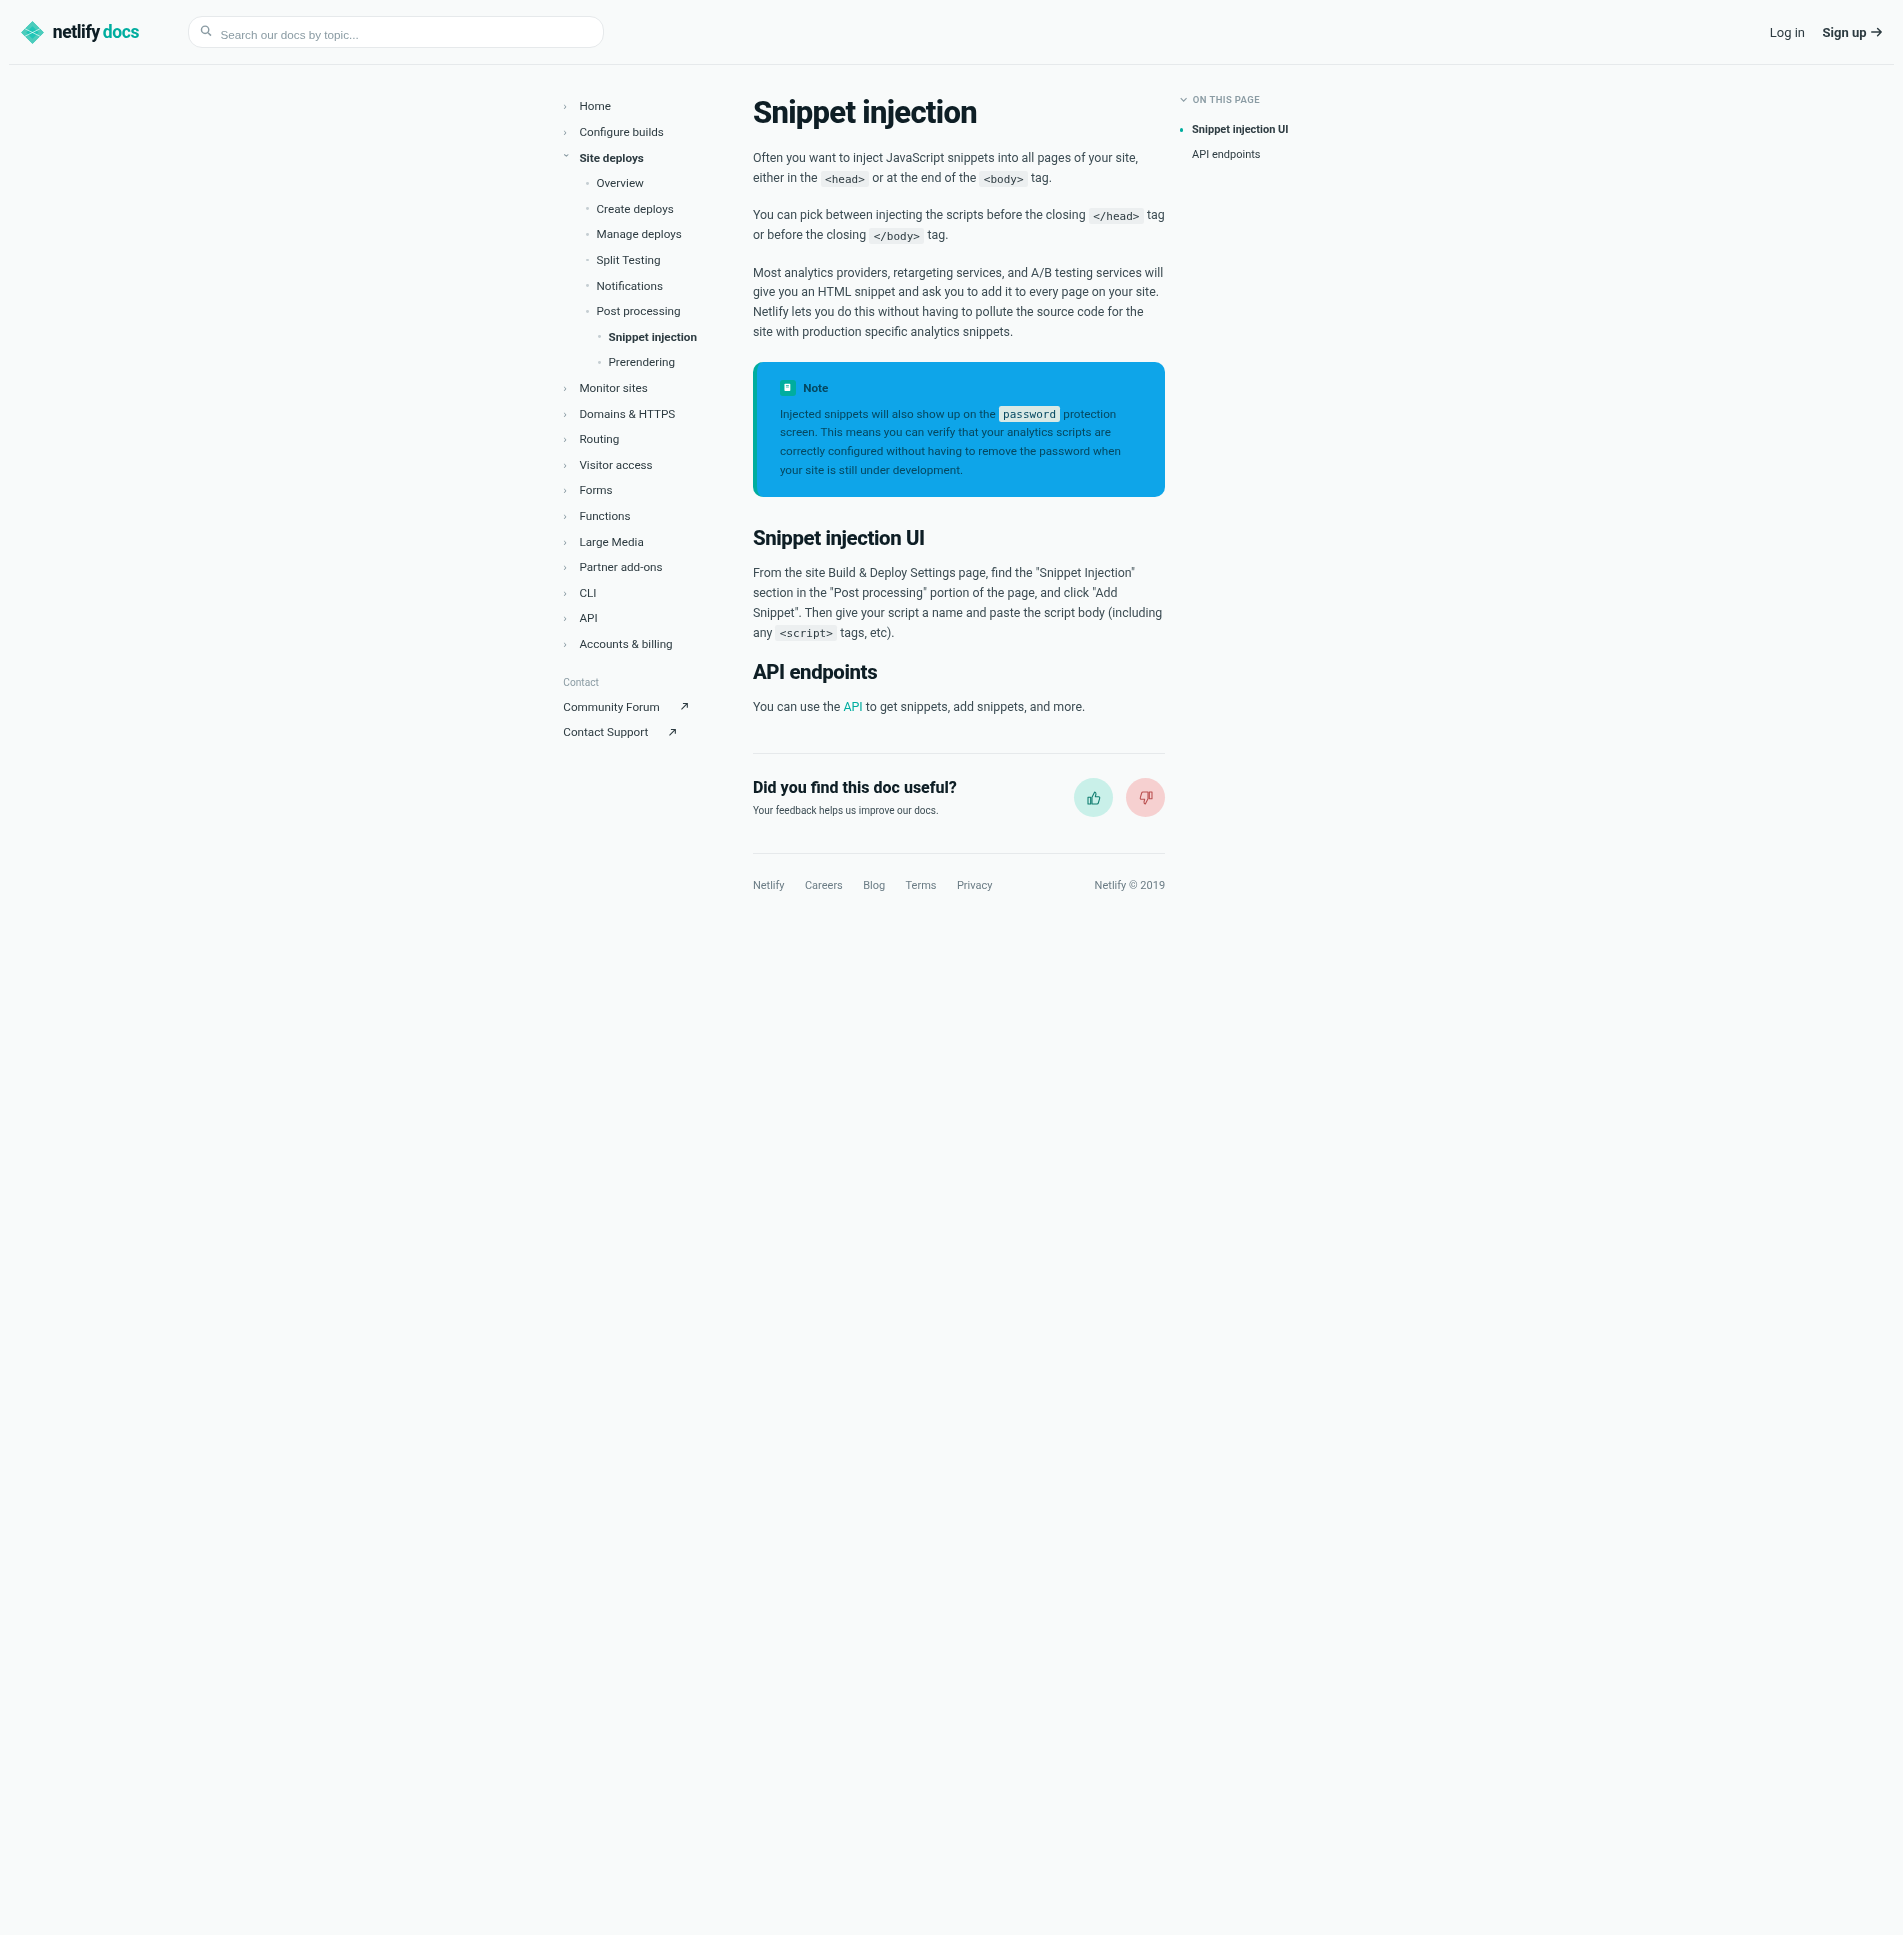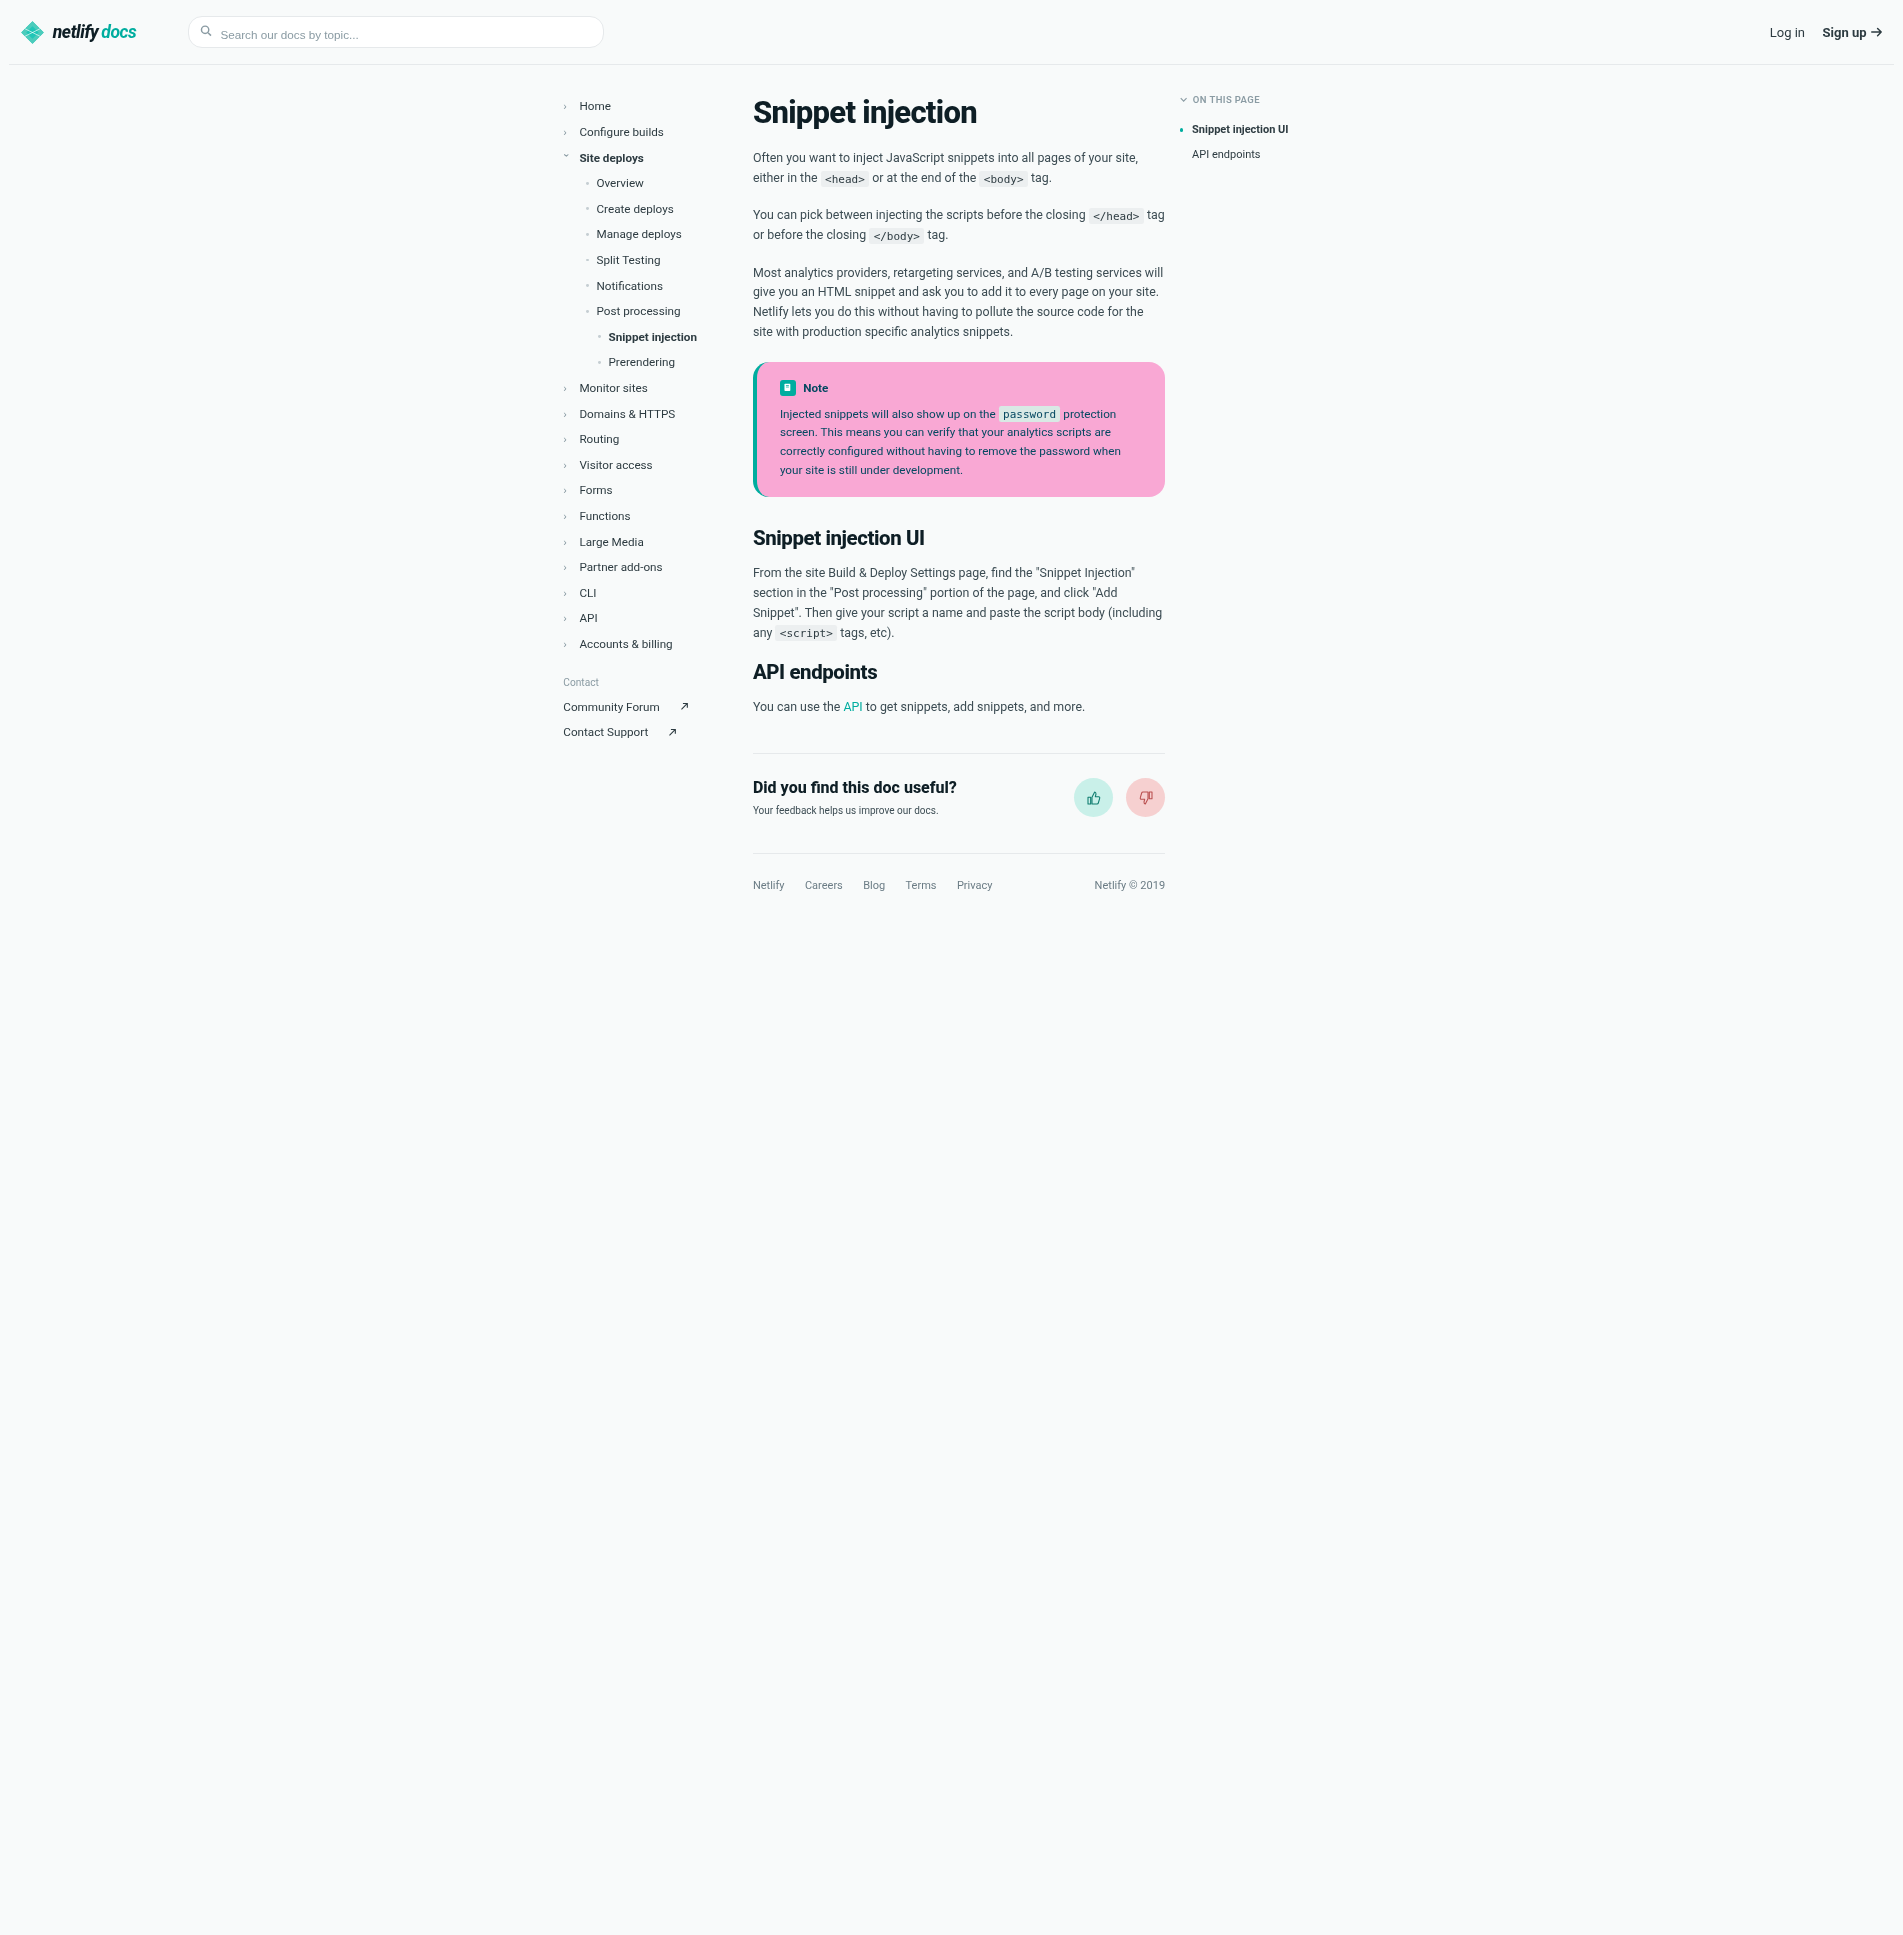--- a/index.html
+++ b/index.html
@@ -12,21 +12,20 @@
   display: flex;
   align-items: center;
   padding: 16px 20.4px;
   background: #f8fafa;
 }
 .logo-wrap {
   display: flex;
   align-items: center;
   gap: 7.3px;
   min-width: 168px;
-  font-style: italic;
 }
 .logo-text { font-size: 17.5px; font-weight: 800; color: #0e1e25; letter-spacing: -0.4px; }
 .logo-docs { font-size: 17.5px; font-weight: 700; color: #00ad9f; letter-spacing: -0.4px; }
 .search-wrap {
   flex: 1;
   max-width: 416px;
   position: relative;
 }
 .search-icon {
   position: absolute;
@@ -111,22 +110,22 @@
 code.inline {
   background: #eceff0;
   padding: 1.5px 4.4px;
   border-radius: 2.2px;
   font-family: "SFMono-Regular", Consolas, monospace;
   font-size: 11px;
   color: #2d3b41;
 }
 .callout {
   border-left: 4.4px solid #00ad9f;
-  background: #f9a8d4;
-  border-radius: 16px;
+  background: #0ea5e9;
+  border-radius: 10px;
   padding: 17.5px 23px;
   margin: 20.4px 0 29px;
 }
 .callout-header { display: flex; align-items: center; gap: 7.3px; margin-bottom: 8.8px; }
 .callout-icon {
   width: 16px; height: 16px; border-radius: 2.9px;
   background: #00ad9f; display: flex; align-items: center; justify-content: center;
 }
 .callout-title { font-weight: 700; color: #054861; font-size: 11.7px; }
 .callout-body { font-size: 11.7px; line-height: 1.6; color: #054861; }

